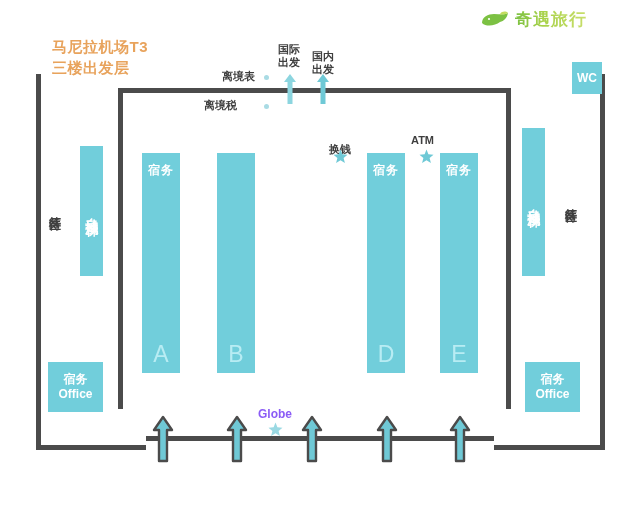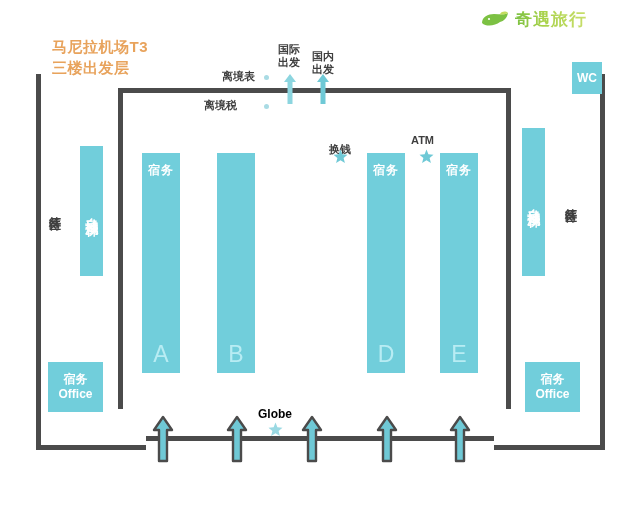--- a/index.html
+++ b/index.html
@@ -68,21 +68,21 @@
     line-height:15px;white-space:nowrap;
   }
   .darklbl.vert{
     writing-mode:vertical-rl;text-orientation:upright;letter-spacing:2px;
   }
   .plainlbl{
     position:absolute;color:#3f3f3f;font-size:11px;font-weight:bold;
     line-height:13px;text-align:center;white-space:nowrap;
   }
   .globelbl{
-    position:absolute;color:#000000;font-size:12px;font-weight:bold;
+    position:absolute;color:#8b5cf6;font-size:12px;font-weight:bold;
     white-space:nowrap;
   }
   .dot{
     position:absolute;width:5px;height:5px;border-radius:50%;
     background:#a9dbe4;
   }
 
   
   .star{position:absolute;width:15px;height:15px;}
 

